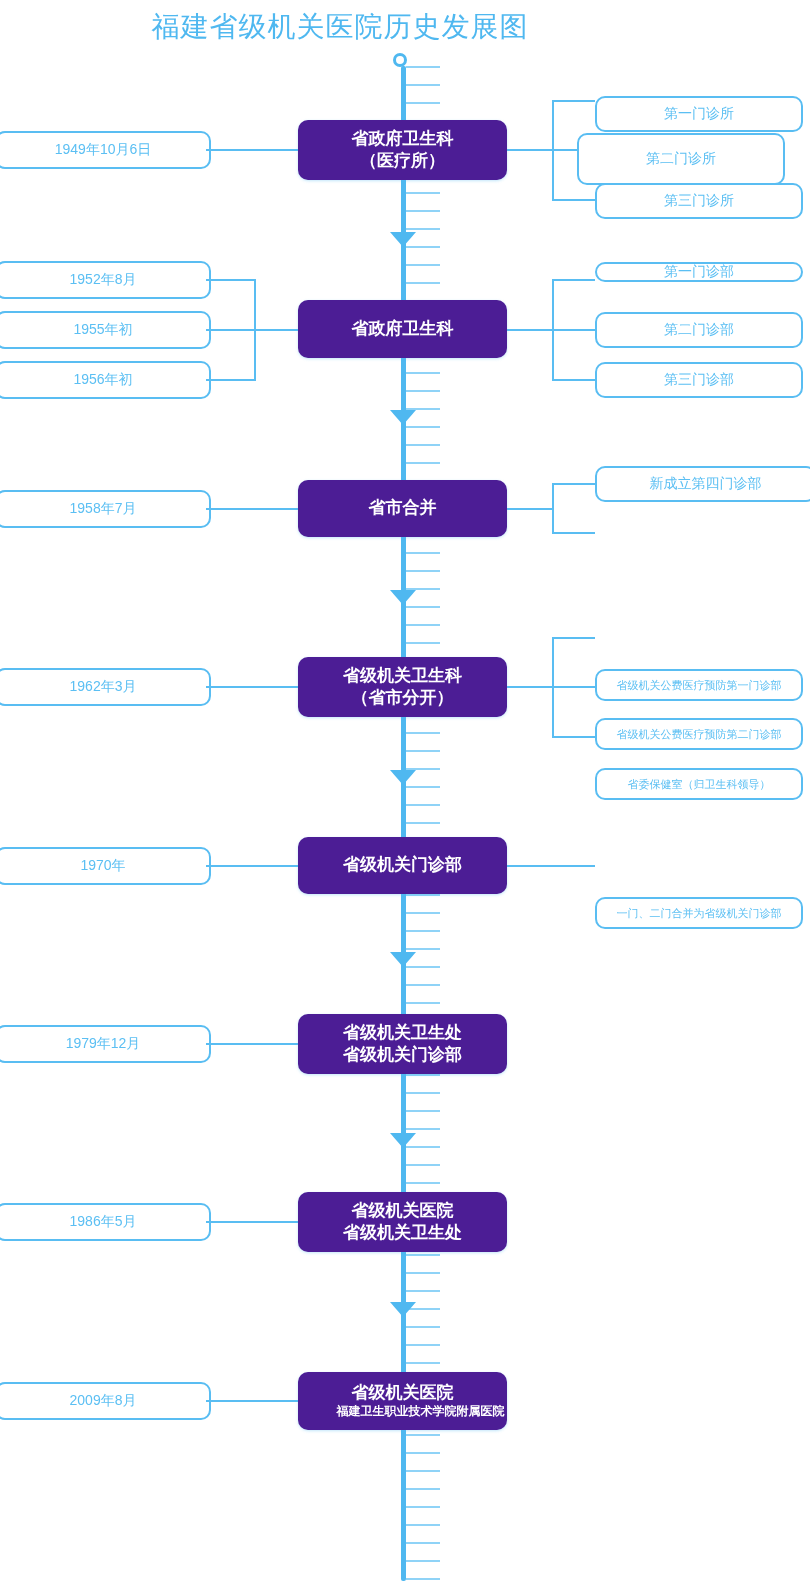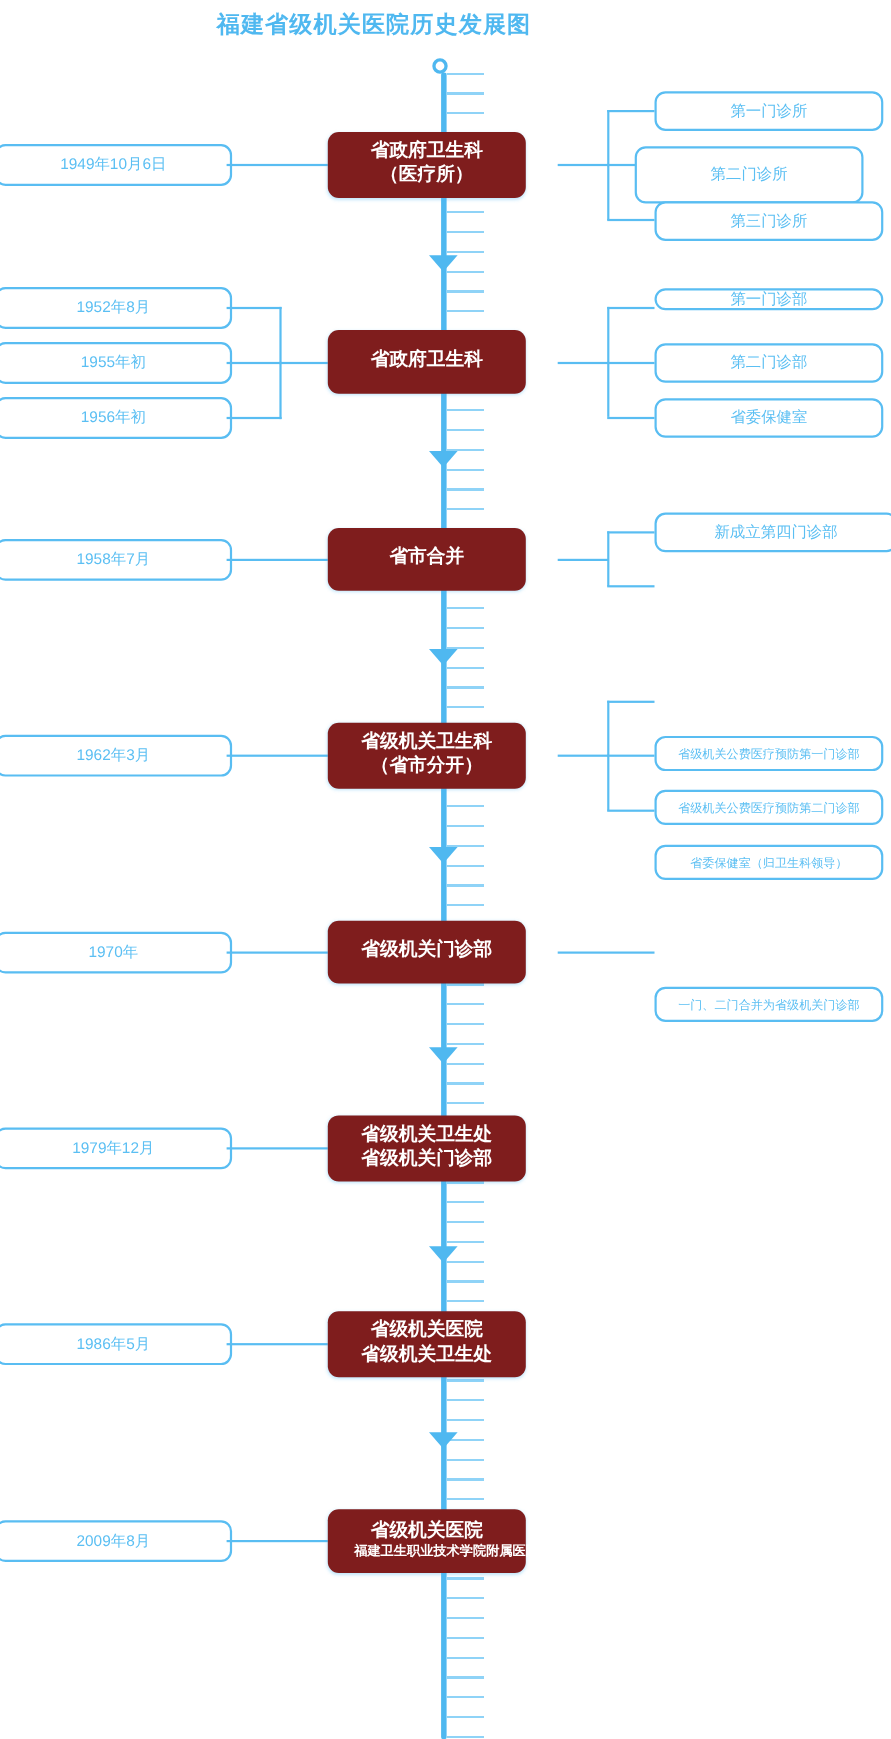--- a/index.html
+++ b/index.html
@@ -5,21 +5,21 @@
   html,body{margin:0;padding:0;background:#ffffff;}
   body{
     font-family:"Liberation Sans","DejaVu Sans",sans-serif;
     width:810px;height:1581px;position:relative;overflow:hidden;
   }
   .stage{position:relative;width:810px;height:1581px;}
 
   
   .title{
     position:absolute;left:0;top:8px;width:680px;text-align:center;
-    font-size:21px;font-weight:bold;color:#4FB8F0;letter-spacing:1px;
+    font-size:28px;font-weight:normal;color:#4FB8F0;letter-spacing:1px;
     white-space:nowrap;
   }
 
   
   .axis{
     position:absolute;left:401px;top:66px;width:5px;height:1515px;
     background:#4FB8F0;border-radius:2px;
   }
   .axis-cap{
     position:absolute;left:393px;top:53px;width:14px;height:14px;
@@ -35,27 +35,26 @@
   }
   .arrow{
     position:absolute;width:0;height:0;left:390px;
     border-left:13px solid transparent;
     border-right:13px solid transparent;
     border-top:15px solid #4FB8F0;
   }
 
   
   .node{
-    position:absolute;left:298px;width:180px;
-    background:#7f1d1d;border-radius:10px;
+    position:absolute;left:298px;width:209px;
+    background:#4c1d95;border-radius:10px;
     display:flex;flex-direction:column;align-items:center;justify-content:center;
     color:#ffffff;text-align:center;
     box-shadow:0 1px 3px rgba(79,184,240,.35);
     box-sizing:border-box;
-    font-family:Liberation Mono, monospace;
   }
   .node .l1{font-size:17px;font-weight:bold;line-height:1.3;white-space:nowrap;}
   .node .l2{font-size:17px;font-weight:bold;line-height:1.3;white-space:nowrap;}
   .node .sub{font-size:12px;font-weight:bold;line-height:1.3;white-space:nowrap;margin-left:36px;}
 
   
   .obox{
     position:absolute;box-sizing:border-box;
     border:2px solid #59BDF2;border-radius:10px;background:#ffffff;
     display:flex;align-items:center;justify-content:center;
@@ -95,21 +94,21 @@
     <div class="l1">省政府卫生科</div>
     <div class="l2">（医疗所）</div>
   </div>
 
   <div class="hline" style="left:507px;top:149px;width:46px"></div>
   <div class="vline" style="left:552px;top:100px;height:100px"></div>
   <div class="hline" style="left:552px;top:100px;width:43px"></div>
   <div class="hline" style="left:552px;top:149px;width:43px"></div>
   <div class="hline" style="left:552px;top:199px;width:43px"></div>
 
-  <div class="obox br" style="left:595px;top:83px;width:208px;height:36px">第一门诊所</div>
+  <div class="obox br" style="left:595px;top:96px;width:208px;height:36px">第一门诊所</div>
   <div class="obox br" style="left:577px;top:133px;width:208px;height:52px">第二门诊所</div>
   <div class="obox br" style="left:595px;top:183px;width:208px;height:36px">第三门诊所</div>
 
   <div class="obox date" style="left:-5px;top:261px;width:216px;height:38px">1952年8月</div>
   <div class="obox date" style="left:-5px;top:311px;width:216px;height:38px">1955年初</div>
   <div class="obox date" style="left:-5px;top:361px;width:216px;height:38px">1956年初</div>
 
   <div class="hline" style="left:206px;top:279px;width:50px"></div>
   <div class="hline" style="left:206px;top:329px;width:50px"></div>
   <div class="hline" style="left:206px;top:379px;width:50px"></div>
@@ -121,21 +120,21 @@
   </div>
 
   <div class="hline" style="left:507px;top:329px;width:46px"></div>
   <div class="vline" style="left:552px;top:279px;height:100px"></div>
   <div class="hline" style="left:552px;top:279px;width:43px"></div>
   <div class="hline" style="left:552px;top:329px;width:43px"></div>
   <div class="hline" style="left:552px;top:379px;width:43px"></div>
 
   <div class="obox br" style="left:595px;top:262px;width:208px;height:20px">第一门诊部</div>
   <div class="obox br" style="left:595px;top:312px;width:208px;height:36px">第二门诊部</div>
-  <div class="obox br" style="left:595px;top:362px;width:208px;height:36px">省委保健室</div>
+  <div class="obox br" style="left:595px;top:362px;width:208px;height:36px">第三门诊部</div>
 
   <div class="obox date" style="left:-5px;top:490px;width:216px;height:38px">1958年7月</div>
   <div class="hline" style="left:206px;top:508px;width:92px"></div>
 
   <div class="node" style="top:480px;height:57px">
     <div class="l1">省市合并</div>
   </div>
 
   <div class="hline" style="left:507px;top:508px;width:46px"></div>
   <div class="vline" style="left:552px;top:483px;height:50px"></div>

